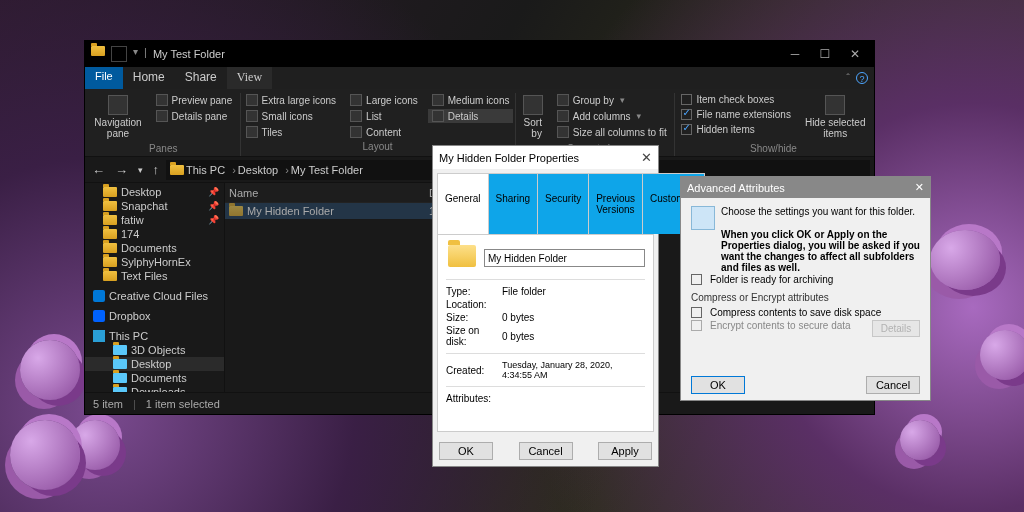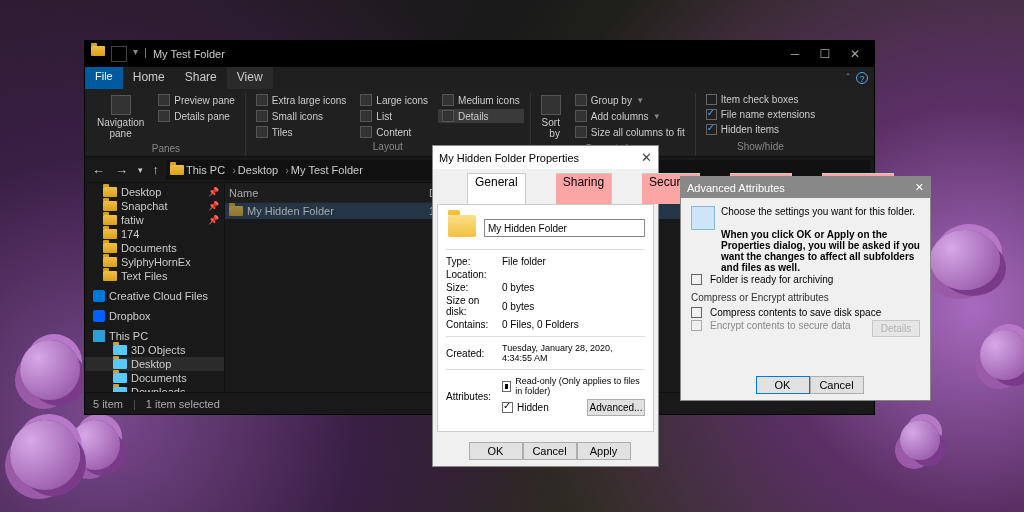--- a/index.html
+++ b/index.html
@@ -18,21 +18,21 @@
   .tb-icons { display:flex; gap:6px; padding-left:2px; }
   .tb-icon { width:16px; height:16px; }
   .folder-sm { display:inline-block; width:14px; height:10px; background:linear-gradient(#f0c040,#d8a020); border-radius:1px; position:relative; }
   .folder-sm::before { content:""; position:absolute; top:-3px; left:0; width:6px; height:3px; background:#d8a020; border-radius:1px 1px 0 0; }
   .tb-title { margin-left:6px; font-size:11px; color:#ccc; }
   .tb-controls { margin-left:auto; display:flex; }
   .tb-btn { width:30px; height:22px; display:flex; align-items:center; justify-content:center; color:#aaa; font-size:12px; }
   .tabs { height:22px; background:#1f1f1f; display:flex; align-items:stretch; }
   .filetab { background:#005a9e; color:#fff; padding:3px 10px; font-size:11px; }
   .rtab { padding:3px 10px; font-size:12px; color:#ccc; }
-  .rtab.active { background:#2a2a2a; }
+  .rtab.active { background:#2a2a2a;font-family:Liberation Serif, serif; }
   .help { margin-left:auto; display:flex; align-items:center; gap:6px; padding-right:6px; }
   .help span { color:#888; }
   .ribbon { background:#202020; padding:4px 2px 0; display:flex; border-bottom:1px solid #111; }
   .rgroup { display:flex; flex-direction:column; align-items:center; border-right:1px solid #333; padding:0 6px 2px; min-width:60px; }
   .rgroup:last-child { border-right:none; }
   .rgroup-body { display:flex; gap:6px; min-height:46px; }
   .rgroup-label { font-size:10px; color:#888; padding:2px 0 0; }
   .ritem-big { display:flex; flex-direction:column; align-items:center; padding:2px 4px; font-size:10px; color:#ccc; gap:2px; }
   .ritem-big .bx { width:20px; height:20px; background:#333; border:1px solid #555; }
   .smstack { display:flex; flex-direction:column; gap:2px; }
@@ -60,37 +60,37 @@
   .col-name { width:200px; font-size:11px; color:#aaa; }
   .col-date { font-size:11px; color:#aaa; }
   .list-row { display:flex; align-items:center; padding:2px 4px; font-size:11px; color:#ccc; }
   .list-row.sel { background:rgba(77,166,255,0.2); }
   .status { height:22px; background:#191919; display:flex; align-items:center; padding:0 8px; font-size:11px; color:#aaa; gap:10px; border-top:1px solid #111;}
   
   .props { position:absolute; left:432px; top:145px; width:227px; height:322px; background:#f0f0f0; color:#000; border:1px solid #888; font-size:11px; display:flex; flex-direction:column; }
   .ptitle { background:#fff; padding:4px 6px; display:flex; align-items:center; }
   .ptitle .x { margin-left:auto; color:#444; font-size:13px; }
   .ptabs { display:flex; padding:4px 4px 0; gap:0; }
-  .ptab { padding:1px 7px; background:#fff; border:1px solid #ccc; border-bottom:none; font-size:12px; color:#000;margin-left:30px; }
-  .ptab:not(:first-child) { border-left:none; background:#fca5a5; border-top:1px solid #ccc; }
+  .ptab { padding:19px 7px; background:#fff; border:1px solid #ccc; border-bottom:none; font-size:10px; color:#000; }
+  .ptab:not(:first-child) { border-left:none; background:#0ea5e9; border-top:1px solid #ccc; }
   .ptab:first-child { border-top:1px solid #ccc; }
   .pbody { flex:1; background:#fff; margin:0 4px 4px; border:1px solid #ccc; padding:8px; display:flex; flex-direction:column; gap:2px; }
   .prow { display:flex; align-items:center; }
   .plabel { width:56px; color:#000; font-size:10px; }
   .pval { flex:1; font-size:10px; color:#000; }
   .pinput { flex:1; border:1px solid #888; padding:2px 3px; font-size:10px; background:#fff; height:18px; }
   .folder-big { width:28px; height:22px; background:linear-gradient(#fde08a,#f0c040); border-radius:2px; margin:2px 8px 6px 2px; position:relative; }
   .folder-big::before { content:""; position:absolute; top:-5px; left:0; width:12px; height:5px; background:#f0c040; border-radius:2px 2px 0 0; }
   .phr { border:none; border-top:1px solid #ddd; margin:4px 0; }
   .pchk { width:11px; height:11px; border:1px solid #666; margin-right:4px; display:inline-block; position:relative; }
   .pchk.on::after { content:"✓"; position:absolute; top:-3px; left:0; font-size:10px; color:#000; }
   .pchk.sq::after { content:""; position:absolute; inset:2px; background:#000; }
   .winbtn { padding:2px 0; background:#e1e1e1; border:1px solid #adadad; font-size:11px; min-width:54px; text-align:center; }
   .winbtn.def { border:1px solid #0078d7; }
-  .pbtns { display:flex; gap:0; justify-content:center; padding:6px;margin-left:8px; }
+  .pbtns { display:flex; gap:0; justify-content:space-between; padding:6px; }
   
   .adv { position:absolute; left:680px; top:176px; width:251px; height:225px; background:#f0f0f0; border:1px solid #888; display:flex; flex-direction:column; font-size:10px; color:#000; }
   .atitle { background:#888; color:#fff; padding:4px 6px; display:flex; align-items:center; font-size:11px; }
   .atitle .x { margin-left:auto; color:#fff; }
   .abody { padding:8px 10px; flex:1; }
   .aicon { display:inline-block; width:24px; height:24px; background:#cde5f7; border:1px solid #88b8d8; margin-right:6px; }
   .asec { font-size:10px; color:#333; margin:6px 0 3px; }
   .arow { display:flex; align-items:flex-start; padding:1px 0; gap:4px; }
 </style>
 </head>
@@ -227,20 +227,25 @@
             </div>
           <div class="ritem-sm">
               <span class="cbx on"></span>
               <span>File name extensions</span>
             </div>
           <div class="ritem-sm">
               <span class="cbx on"></span>
               <span>Hidden items</span>
             </div>
         </div>
+        <div class="ritem-big">
+            <div class="bx"></div>
+            <span style="white-space:pre;text-align:center;">Hide selected
+items</span>
+          </div>
       </div>
       <div class="rgroup-label">Show/hide</div>
     </div>
   </div>
   <div class="navbar">
     <span class="navbtn">←</span>
     <span class="navbtn">→</span>
     <span class="navbtn" style="font-size:9px;">▾</span>
     <span class="navbtn">↑</span>
     <div class="crumbs">
@@ -362,43 +367,28 @@
         <div class="plabel">Location:</div>
       </div>
     <div class="prow">
         <div class="plabel">Size:</div>
         <div class="pval">0 bytes</div>
       </div>
     <div class="prow">
         <div class="plabel">Size on disk:</div>
         <div class="pval">0 bytes</div>
       </div>
-    <div class="prow">
-        <div class="plabel">Contains:</div>
-        <div class="pval">0 Files, 0 Folders</div>
-      </div>
     <hr class="phr">
     <div class="prow">
         <div class="plabel">Created:</div>
         <div class="pval" style="font-size:9px;">Tuesday, January 28, 2020, 4:34:55 AM</div>
       </div>
     <hr class="phr">
     <div class="prow">
         <div class="plabel">Attributes:</div>
-      <div class="pval">
-        <div style="display:flex;align-items:center;">
-            <span class="pchk sq"></span>
-            <span style="font-size:9px;">Read-only (Only applies to files in folder)</span>
-          </div>
-        <div style="display:flex;align-items:center;margin-top:3px;">
-            <span class="pchk on"></span>
-            <span>Hidden</span>
-          <span class="winbtn" style="margin-left:auto;font-size:10px;min-width:58px;">Advanced...</span>
-        </div>
-      </div>
     </div>
   </div>
   <div class="pbtns">
     <div class="winbtn">OK</div>
     <div class="winbtn">Cancel</div>
     <div class="winbtn">Apply</div>
   </div>
 </div>
 
 <div class="adv">

